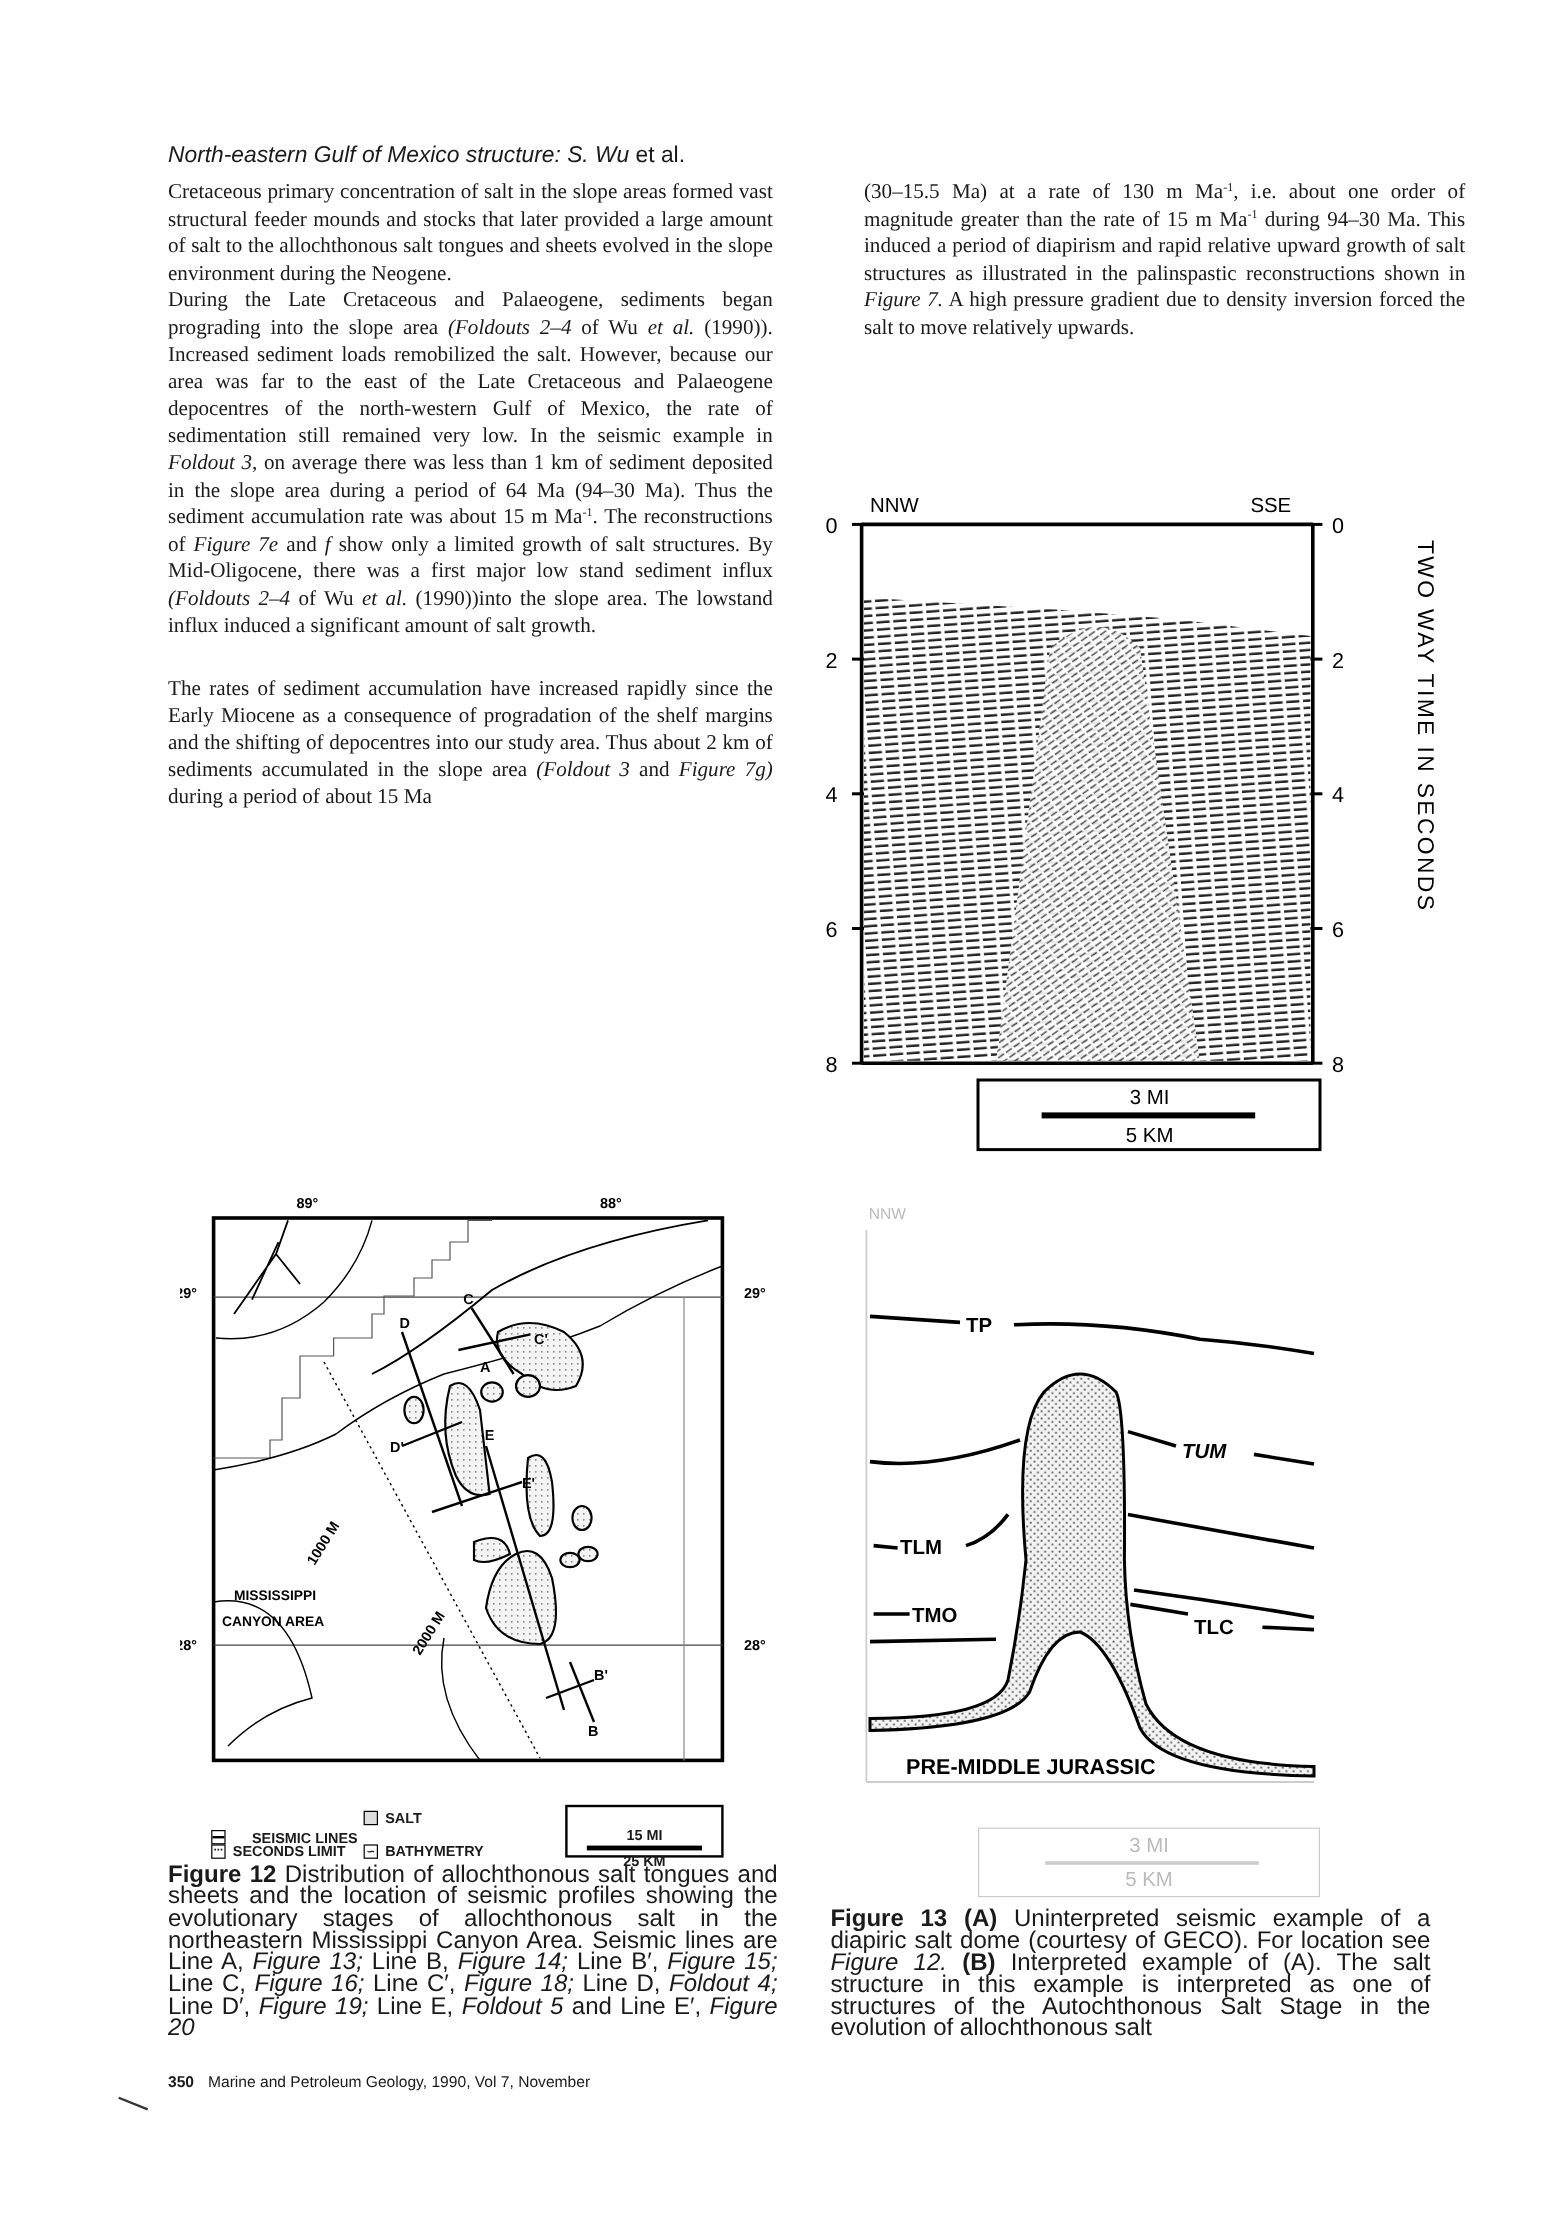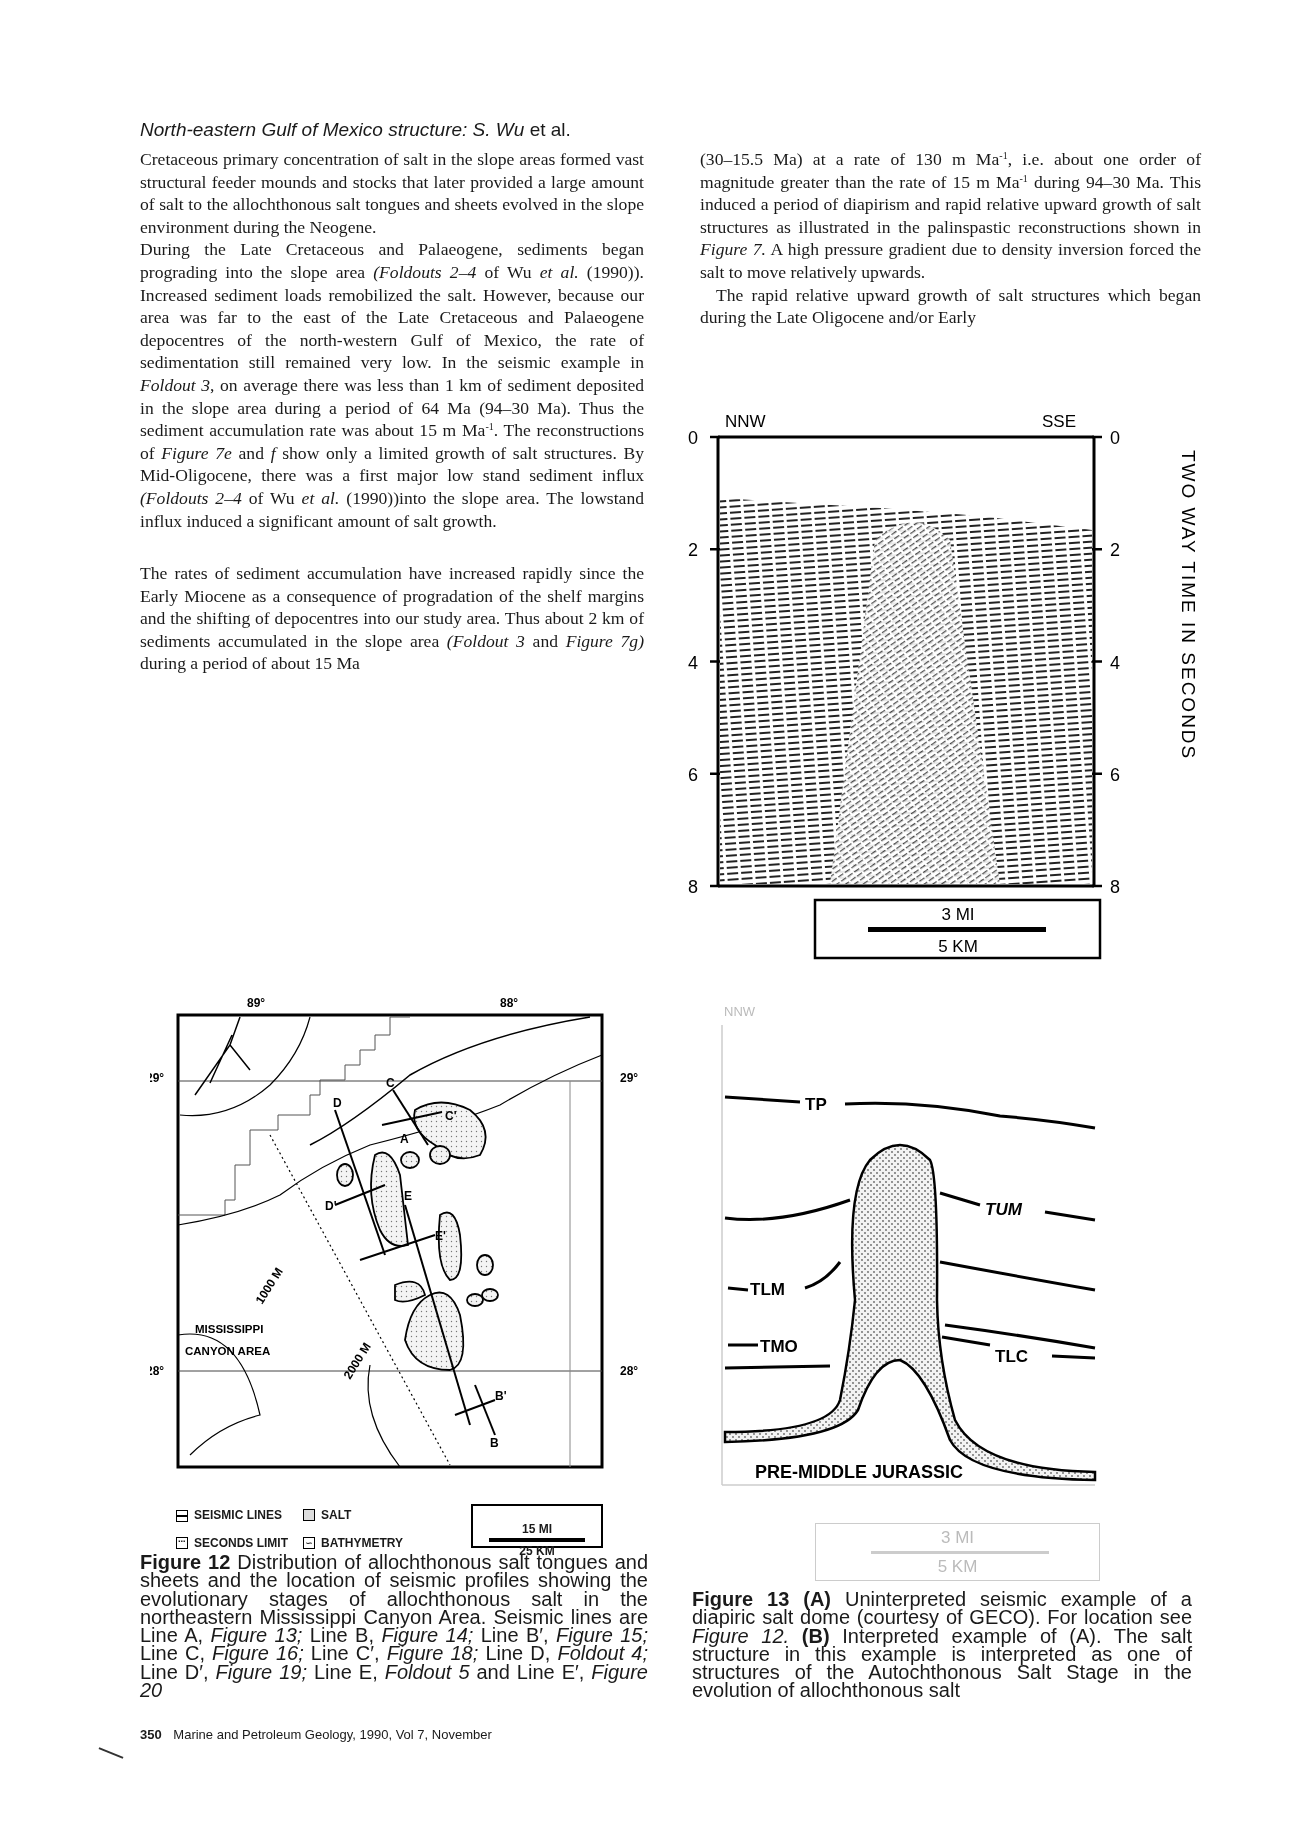--- a/index.html
+++ b/index.html
@@ -3,21 +3,21 @@
 <meta charset="utf-8">
 <style>
   html, body { margin: 0; padding: 0; background: #ffffff; }
   body { width: 1306px; height: 1848px; position: relative; overflow: hidden; color: #1a1a1a; }
   .serif { font-family: "Liberation Serif", "DejaVu Serif", serif; }
   .sans { font-family: "Liberation Sans", "DejaVu Sans", sans-serif; }
   .running-head { position: absolute; left: 140px; top: 119px; font-size: 19px; font-style: italic; }
   .running-head .ra { font-style: normal; }
   .col { position: absolute; font-size: 17.6px; line-height: 22.6px; text-align: justify; }
   .col-left { left: 140px; top: 148px; width: 504px; }
-  .col-right { left: 700px; top: 148px; width: 501px; }
+  .col-right { left: 720px; top: 148px; width: 501px; }
   .col p { margin: 0; }
   .col p.indent { text-indent: 16px; }
   .section-heading { font-style: italic; font-size: 19.5px; line-height: 23px; margin: 22px 0 8px 0; text-align: left; }
   .gap-big { height: 30px; }
   i { font-style: italic; }
   sup { font-size: 10px; vertical-align: 6px; line-height: 0; }
 
   
   .fig13a { position: absolute; left: 680px; top: 400px; width: 520px; height: 580px; }
   .fig13b { position: absolute; left: 680px; top: 1000px; width: 440px; height: 490px; }
@@ -46,21 +46,20 @@
   <p>Cretaceous primary concentration of salt in the slope areas formed vast structural feeder mounds and stocks that later provided a large amount of salt to the allochthonous salt tongues and sheets evolved in the slope environment during the Neogene.</p>
 
   <p><span>During the Late Cretaceous and Palaeogene, sediments began prograding into the slope area </span><i>(Foldouts 2–4</i><span> of Wu </span><i>et al.</i><span> (1990)). Increased sediment loads remobilized the salt. However, because our area was far to the east of the Late Cretaceous and Palaeogene depocentres of the north-western Gulf of Mexico, the rate of sedimentation still remained very low. In the seismic example in </span><i>Foldout 3</i><span>, on average there was less than 1 km of sediment deposited in the slope area during a period of 64 Ma (94–30 Ma). Thus the sediment accumulation rate was about 15 m Ma</span><sup>-1</sup><span>. The reconstructions of </span><i>Figure 7e</i><span> and </span><i>f</i><span> show only a limited growth of salt structures. By Mid-Oligocene, there was a first major low stand sediment influx </span><i>(Foldouts 2–4</i><span> of Wu </span><i>et al.</i><span> (1990))into the slope area. The lowstand influx induced a significant amount of salt growth.</span></p>
 
   <div class="gap-big"></div>
   <p><span>The rates of sediment accumulation have increased rapidly since the Early Miocene as a consequence of progradation of the shelf margins and the shifting of depocentres into our study area. Thus about 2 km of sediments accumulated in the slope area </span><i>(Foldout 3</i><span> and </span><i>Figure 7g)</i><span> during a period of about 15 Ma</span></p>
 </div>
 
 <div class="col col-right serif">
   <p><span>(30–15.5 Ma) at a rate of 130 m Ma</span><sup>-1</sup><span>, i.e. about one order of magnitude greater than the rate of 15 m Ma</span><sup>-1</sup><span> during 94–30 Ma. This induced a period of diapirism and rapid relative upward growth of salt structures as illustrated in the palinspastic reconstructions shown in </span><i>Figure 7.</i><span> A high pressure gradient due to density inversion forced the salt to move relatively upwards.</span></p>
-  <p class="indent">The rapid relative upward growth of salt structures which began during the Late Oligocene and/or Early</p>
 </div>
 
 <div class="fig13a">
   <svg width="520" height="580" viewBox="0 0 520 580">
     <defs>
       <pattern id="seis" width="14" height="6" patternUnits="userSpaceOnUse" patternTransform="rotate(-4)">
         <rect width="14" height="6" fill="#fff"></rect>
         <rect y="1" width="11" height="2" fill="#222"></rect>
       </pattern>
       <pattern id="seis2" width="8" height="5" patternUnits="userSpaceOnUse" patternTransform="rotate(-35)">
@@ -218,21 +217,21 @@
     <text x="340" y="452" font-size="12" font-weight="bold">B</text>
     <text x="345" y="405" font-size="12" font-weight="bold">B'</text>
     <text transform="translate(112,310) rotate(-58)" font-size="12" font-weight="bold">1000 M</text>
     <text transform="translate(200,385) rotate(-58)" font-size="12" font-weight="bold">2000 M</text>
     <text x="45" y="338" font-size="11.5" font-weight="bold">MISSISSIPPI</text>
     <text x="35" y="360" font-size="11.5" font-weight="bold">CANYON AREA</text>
   </svg>
 </div>
 
 <div class="sans" style="position:absolute; left:176px; top:1508px; width:460px; height:50px;">
-  <div style="position:absolute; left:0; top:0; font-size:12px; font-weight:bold; display:flex; align-items:flex-end;">
+  <div style="position:absolute; left:0; top:17px; font-size:12px; font-weight:bold; display:flex; align-items:flex-start;gap:16px;">
     <span style="display:inline-block; width:10px; height:10px; border:1.5px solid #000; position:relative; margin-right:6px;">
         <span style="position:absolute; left:0; right:0; top:4px; height:1.5px; background:#000;"></span>
       </span>
     <span>SEISMIC LINES</span>
   </div>
   <div style="position:absolute; left:127px; top:0; font-size:12px; font-weight:bold; display:flex; align-items:center;">
     <span style="display:inline-block; width:10px; height:10px; border:1.5px solid #000; background:#ddd; margin-right:6px;"></span>
     <span>SALT</span>
   </div>
   <div style="position:absolute; left:0; top:28px; font-size:12px; font-weight:bold; display:flex; align-items:center;">

